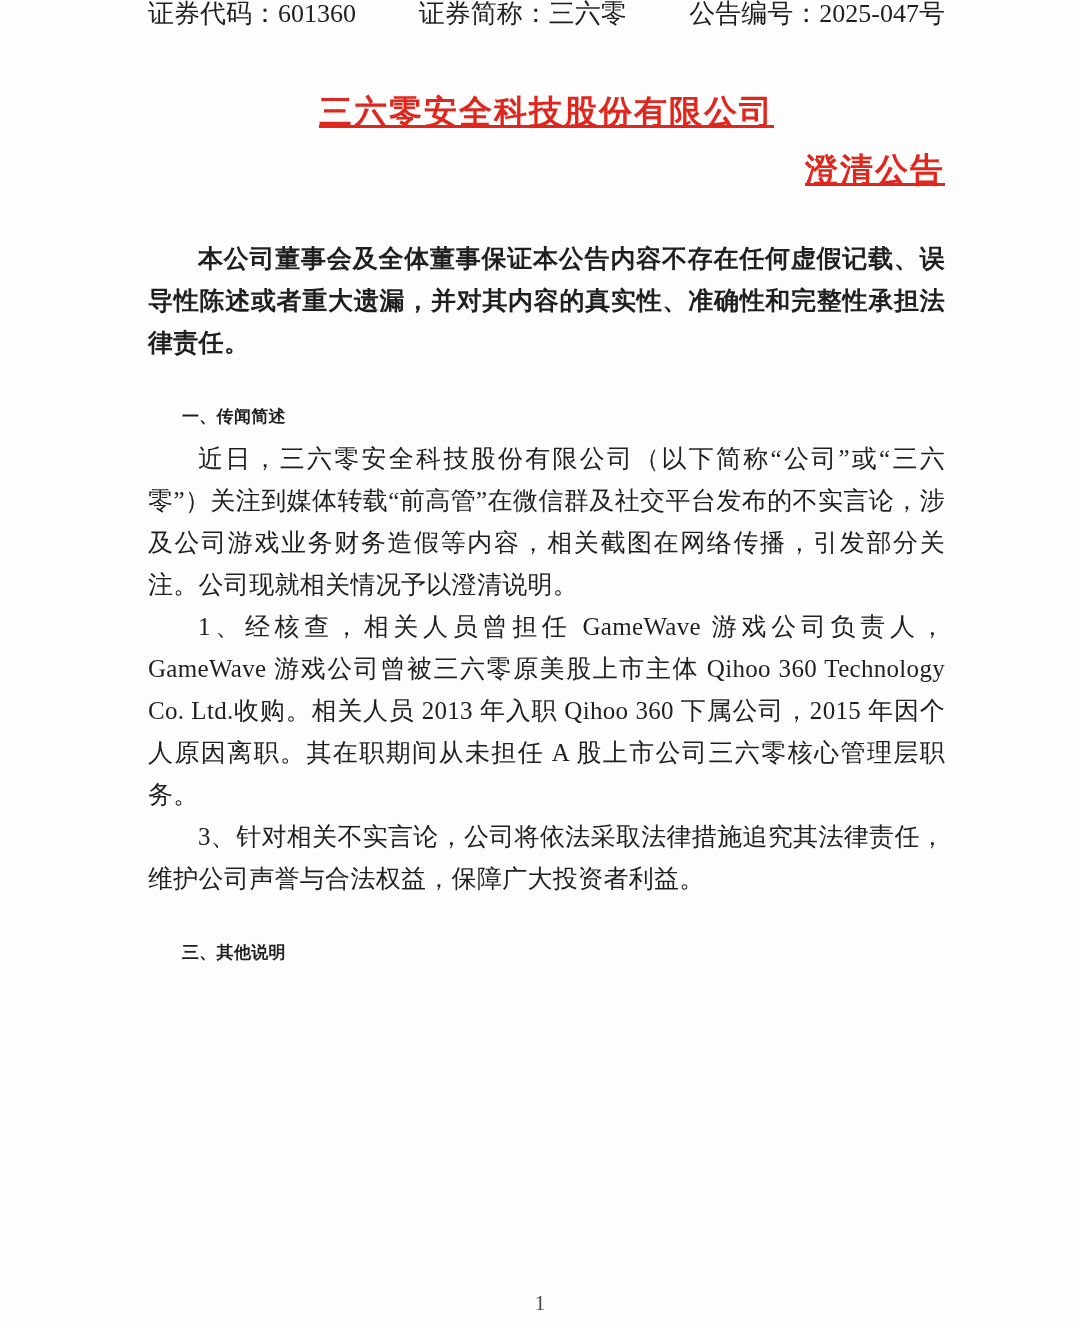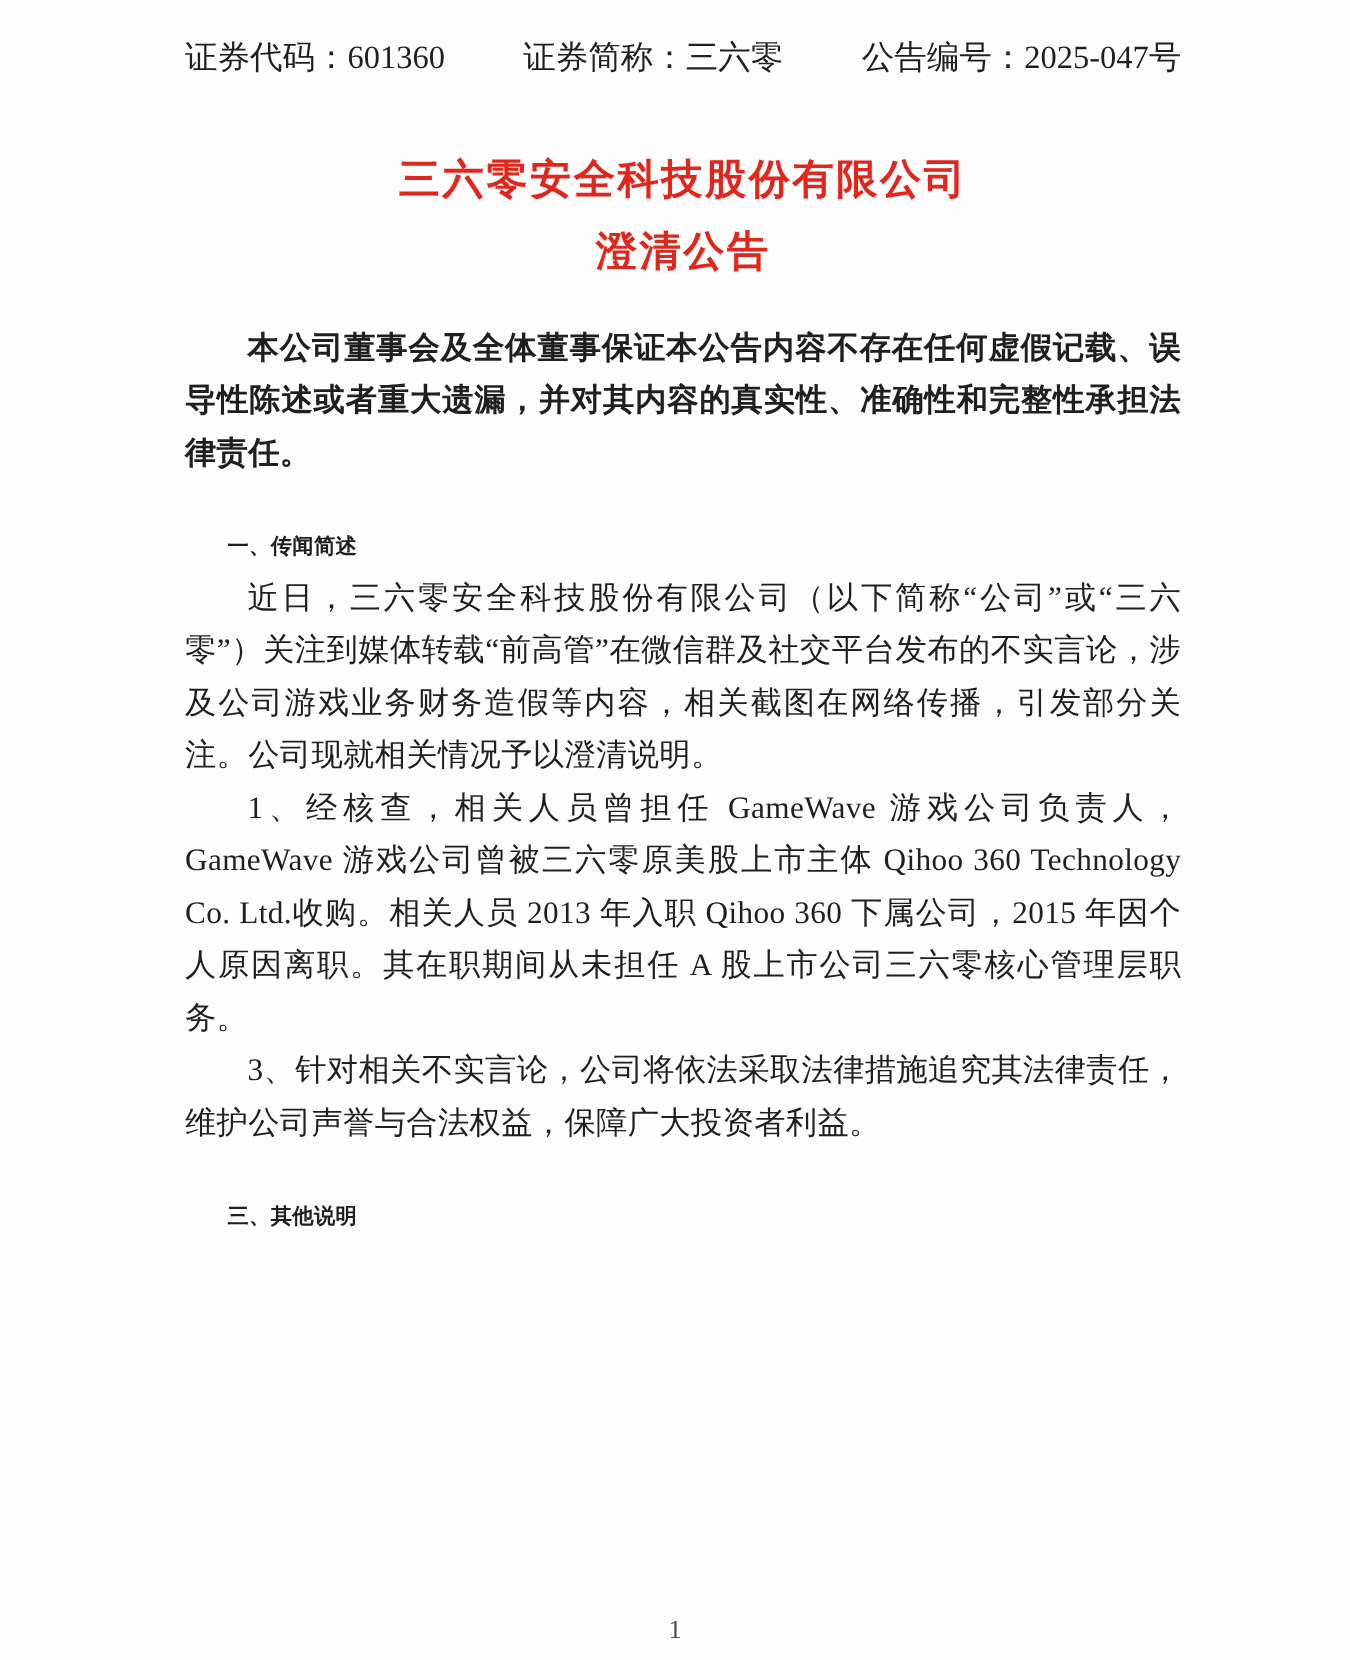--- a/index.html
+++ b/index.html
@@ -14,21 +14,20 @@
     font-family: "Liberation Serif", "DejaVu Serif", serif;
     color: #1f1f1f;
     overflow: hidden;
   }
   .page {
     position: relative;
     width: 1080px;
     height: 1328px;
     background: #fdfdfd;
     box-sizing: border-box;
-    padding-top: 32px;
   }
   .doc-body {
     width: 797px;
     margin-left: 148px;
   }
   .doc-header {
     display: flex;
     justify-content: space-between;
     align-items: baseline;
     font-size: 26px;
@@ -44,31 +43,31 @@
     letter-spacing: 2px;
   }
   .doc-subtitle {
     margin: 18px 0 0 0;
     font-size: 33px;
     line-height: 40px;
     font-weight: 700;
     text-align: center;
     letter-spacing: 2px;
   }
-  .red { color: #e0271d; }
+  .red { color: #e0271d; text-decoration: underline; }
   .para {
     margin: 0;
     font-size: 25px;
     line-height: 42px;
     text-align: justify;
     text-indent: 2em;
     letter-spacing: 0.3px;
   }
   .declaration {
-    margin-top: 36px;
+    margin-top: 48px;
     font-weight: 700;
   }
   .section-heading {
     margin: 32px 0 0 0;
     font-size: 17px;
     line-height: 42px;
     font-weight: 700;
     text-indent: 2em;
     letter-spacing: 0.3px;
   }
@@ -90,21 +89,21 @@
   <div class="doc-body">
 
     <div class="doc-header">
       <span>证券代码：601360</span>
       <span>证券简称：三六零</span>
       <span>公告编号：2025-047号</span>
     </div>
 
     <h1 class="doc-title red" style="color: rgb(224, 39, 29);">三六零安全科技股份有限公司</h1>
 
-    <h2 class="doc-subtitle red" style="color: rgb(224, 39, 29);">澄清公告</h2>
+    <h2 class="doc-subtitle red" style="color: rgb(224, 39, 29); text-align: right;">澄清公告</h2>
 
     <p class="para declaration">本公司董事会及全体董事保证本公告内容不存在任何虚假记载、误导性陈述或者重大遗漏，并对其内容的真实性、准确性和完整性承担法律责任。</p>
 
     <h3 class="section-heading">一、传闻简述</h3>
 
     <p class="para">近日，三六零安全科技股份有限公司（以下简称“公司”或“三六零”）关注到媒体转载“前高管”在微信群及社交平台发布的不实言论，涉及公司游戏业务财务造假等内容，相关截图在网络传播，引发部分关注。公司现就相关情况予以澄清说明。</p>
 
 
     <p class="para">1、经核查，相关人员曾担任 GameWave 游戏公司负责人，GameWave 游戏公司曾被三六零原美股上市主体 Qihoo 360 Technology Co. Ltd.收购。相关人员 2013 年入职 Qihoo 360 下属公司，2015 年因个人原因离职。其在职期间从未担任 A 股上市公司三六零核心管理层职务。</p>
 

